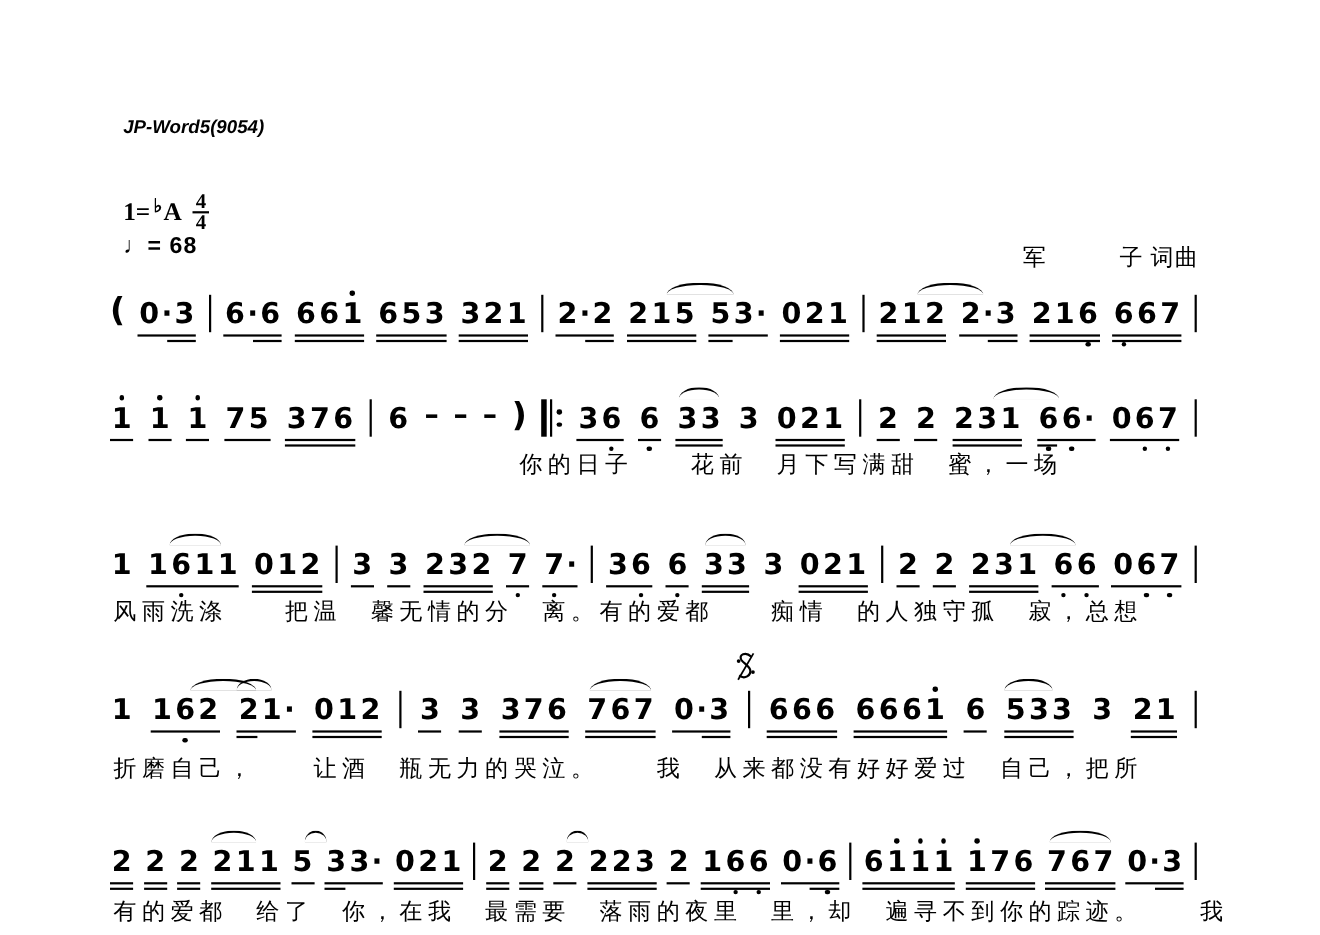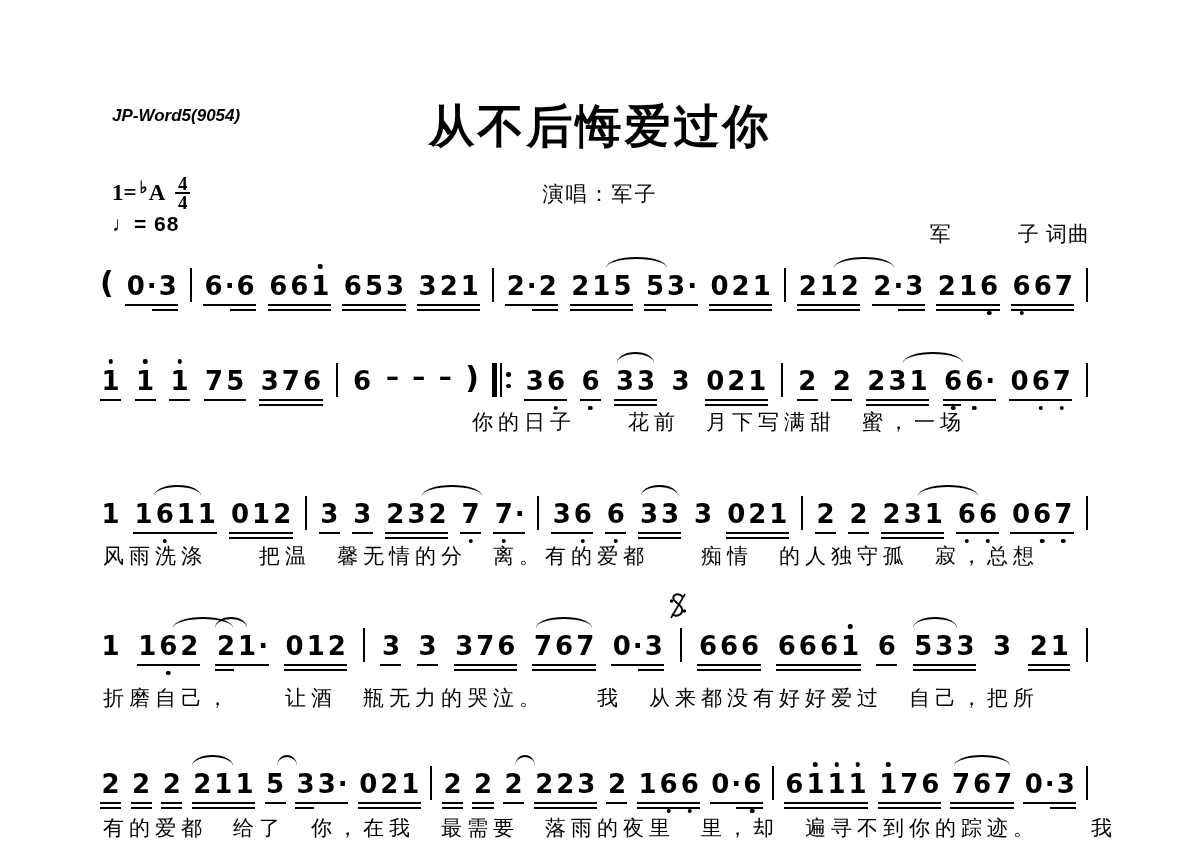--- a/index.html
+++ b/index.html
@@ -52,22 +52,20 @@
   .lyr-1{top:408px;left:472px;}
   .lyr-2{top:542px;left:103px;}
   .lyr-3{top:684px;left:103px;}
   .lyr-4{top:814px;left:103px;}
 </style>
 </head>
 <body>
 
 <div class="page">
   <div class="watermark">JP-Word5(9054)</div>
-  <h1 class="title">从不后悔爱过你</h1>
-  <div class="subtitle">演唱：军子</div>
 
   <div class="keysig">
     <span>1=</span>
       <span class="flat">♭</span>
       <span>A</span>
     <span class="frac">
       <span>4</span>
       <span class="fbar"></span>
       <span>4</span>
     </span>

